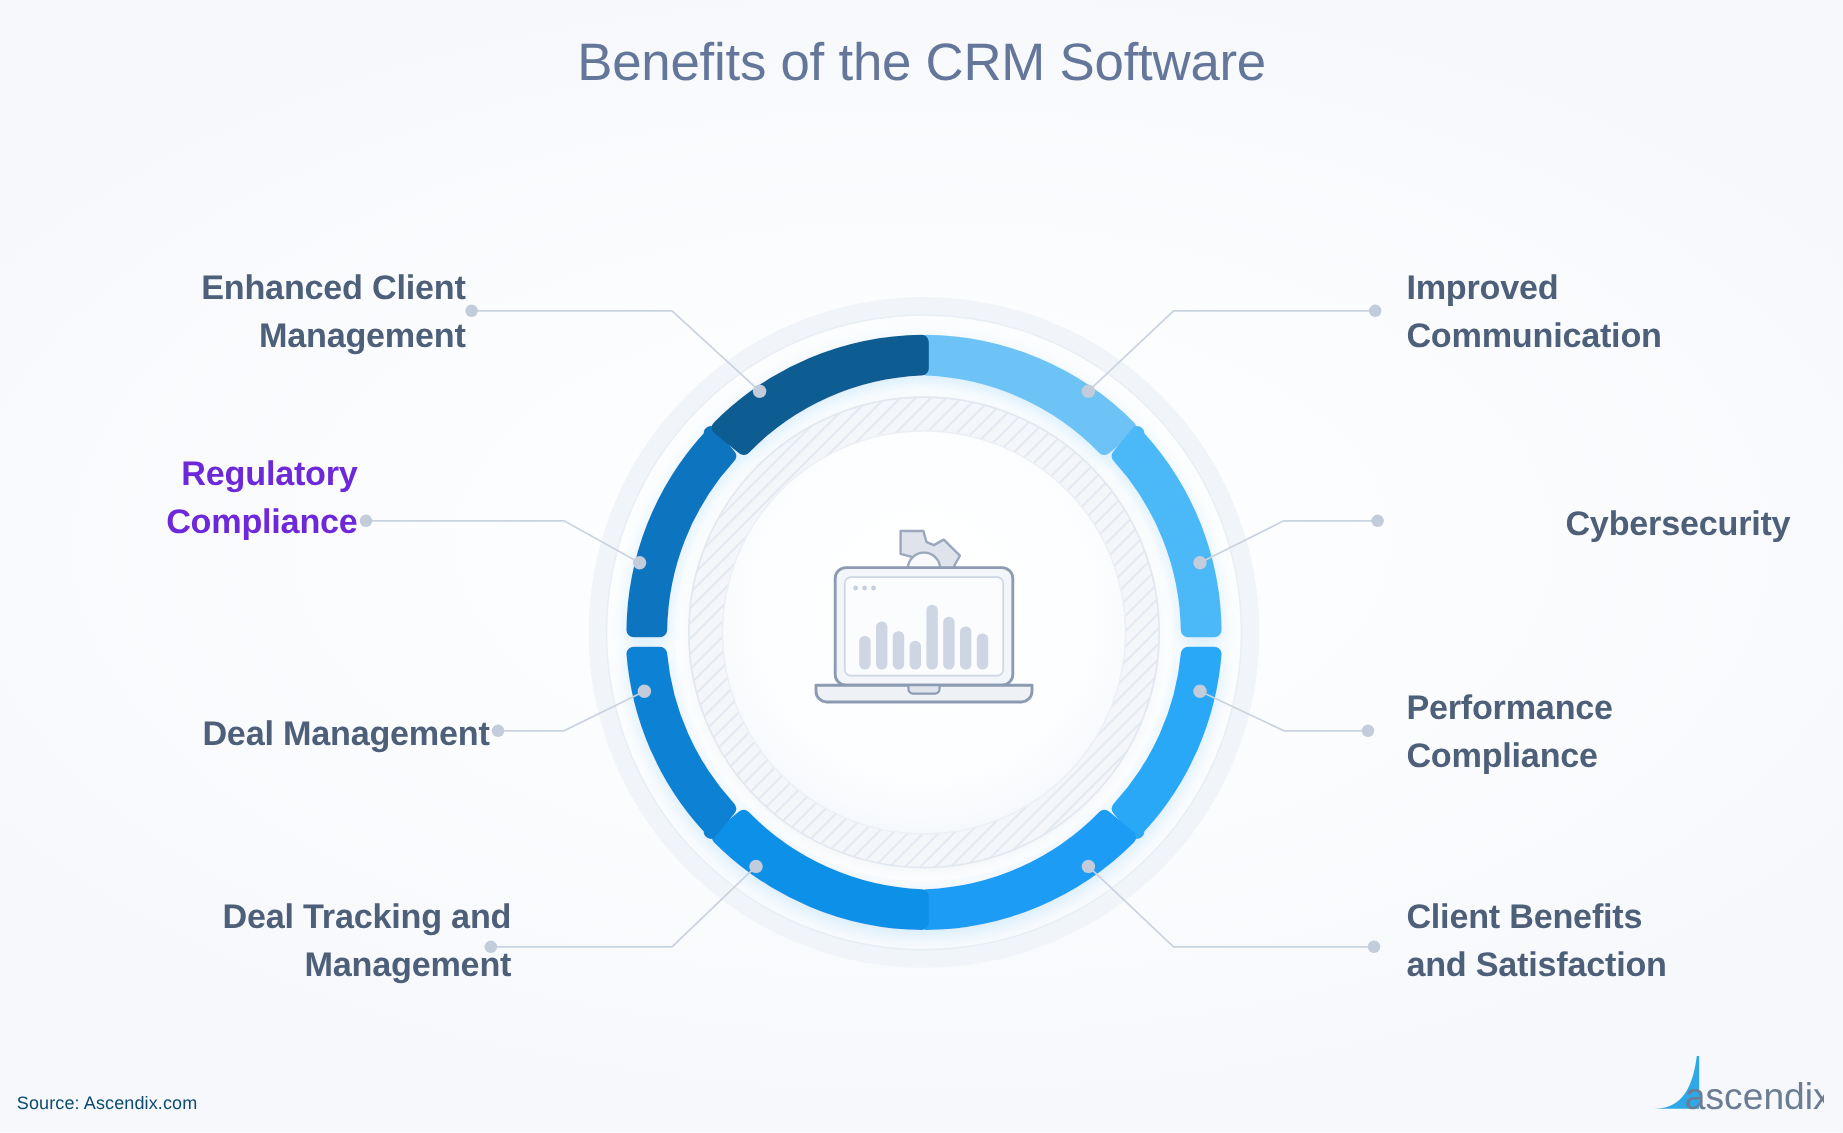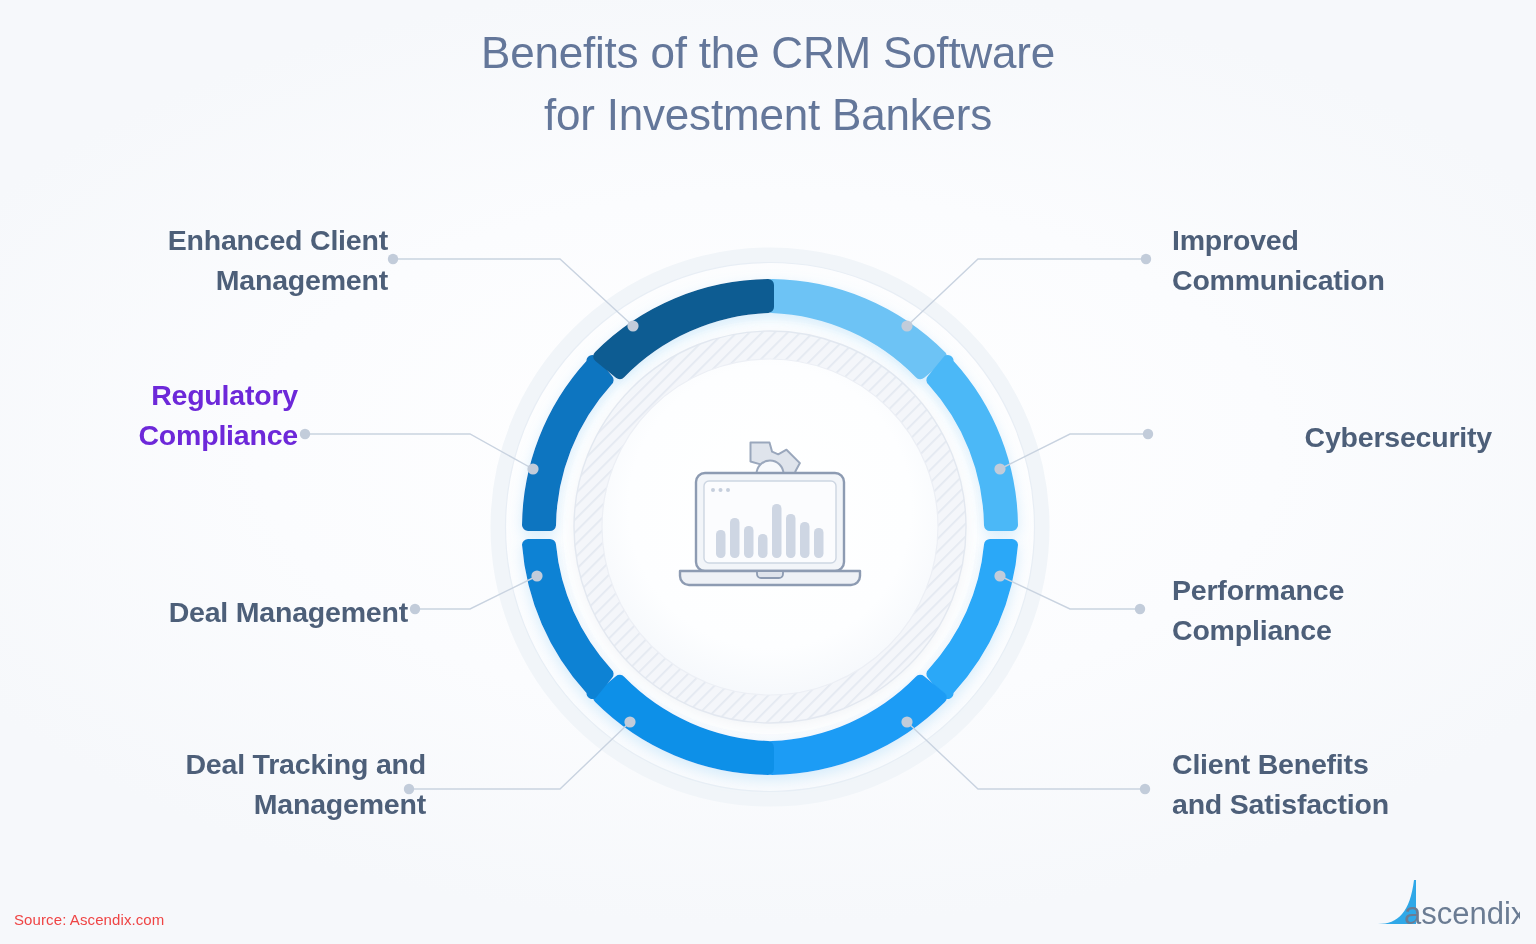--- a/index.html
+++ b/index.html
@@ -64,37 +64,36 @@
     letter-spacing:-0.2px;
     z-index:7;
     white-space:pre-line;
   }
   .label.left{text-align:right;}
   .label.right{text-align:left;}
 
   
   .source{
     position:absolute;left:14px;bottom:16px;
-    color:#ef4444;font-size:15px;font-weight:normal;
+    color:#0c4a6e;font-size:15px;font-weight:normal;
     z-index:8;letter-spacing:0.1px;
   }
   .logo{
     position:absolute;right:16px;bottom:12px;
     width:150px;height:58px;z-index:8;
   }
   .logo svg{display:block;width:150px;height:58px;}
 </style>
 </head>
 <body>
 
 <div class="bg-wash"></div>
 
 <div class="title" style="color: rgb(100, 119, 154);">
   <span class="ln">Benefits of the CRM Software</span>
-  <span class="ln">for Investment Bankers</span>
 </div>
 
 <div class="connectors">
   <svg viewBox="0 0 1536 944" xmlns="http://www.w3.org/2000/svg">
     <g fill="none" stroke="#c9d3e0" stroke-width="1.4">
 
       <path d="M393,259 L560,259 L633,326"></path>
 
       <path d="M305,434 L470,434 L533,469"></path>
 

